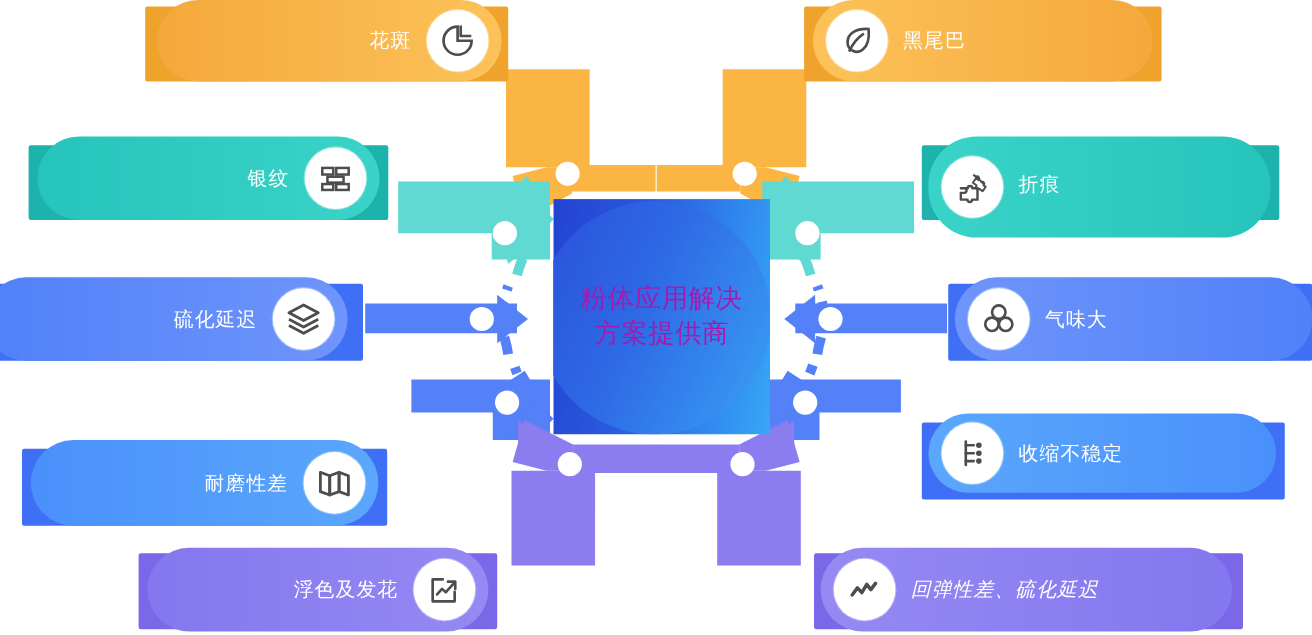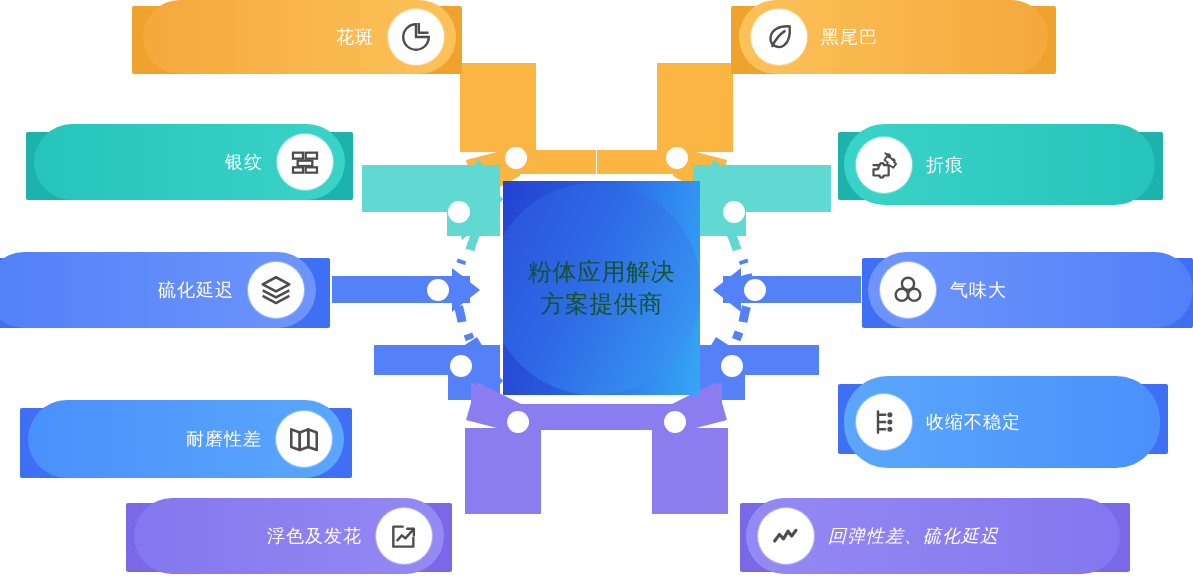--- a/index.html
+++ b/index.html
@@ -52,21 +52,21 @@
   #center-square{
     position:absolute;left:0;top:0;width:100%;height:100%;
     background:linear-gradient(100deg,#2343d2 0%,#2a59de 38%,#2f86ee 72%,#37a7f6 100%);
   }
   #center-circle{
     position:absolute;border-radius:50%;
     background:linear-gradient(115deg,#2a4fd8 0%,#2e6ae6 45%,#3aa2f4 100%);
   }
   #center-text{
     position:relative;
-    color:#14532d;
+    color:#a21caf;
     font-size:24px;
     line-height:32px;
     text-align:center;
     letter-spacing:.5px;
     z-index:3;
   }
   #center-text span{display:block;}
 </style>
 </head>
 <body>
@@ -201,21 +201,21 @@
           <rect x="6.5" y="11" width="11" height="4"></rect>
           <rect x="3" y="16" width="7.5" height="4"></rect>
           <rect x="12.5" y="16" width="8.5" height="4"></rect>
         </svg>
       </span>
     </div>
   </div>
 
   <div class="pill-wrap" style="left:838px;top:124px;width:325px;height:82px;">
     <div class="backdrop" style="left:0px;top:8px;width:325px;height:68px;background:#1eb2ac;"></div>
-    <div class="pill right" style="left:6px;top:0px;width:311px;height:81px;background:linear-gradient(90deg,#3ad3c8 0%,#26c4bb 100%);">
+    <div class="pill right" style="left:6px;top:0px;width:311px;height:92px;background:linear-gradient(90deg,#3ad3c8 0%,#26c4bb 100%);font-family:Liberation Mono, monospace;">
       <span class="icon-badge">
         <svg width="33" height="33" viewBox="0 0 24 24" fill="none" stroke="#4d4d4d" stroke-width="1.6" stroke-linejoin="round">
           <path d="M4 12.5h2.3a1.5 1.5 0 1 1 0 3H4V20h4.4a1.5 1.5 0 1 0 3 0H15v-7.5h-3.4a1.5 1.5 0 1 0-3 0H4z"></path>
           <path d="M13.2 4.6l1.9 1.3a1.5 1.5 0 1 1 1.7 2.5l-1.9-1.3-2.5 3.6 3.1 2.2a1.5 1.5 0 1 0 1.7 2.5l3.1 2.1 2.5-3.6-1.9-1.3a1.5 1.5 0 1 0-1.7-2.5l1.9 1.3z" transform="translate(-1.5,-1.6) scale(0.82) translate(4,2)"></path>
         </svg>
       </span>
       <span class="label">折痕</span>
     </div>
   </div>
 
@@ -256,21 +256,21 @@
           <path d="M3 5.2 9 7.4v12.4L3 17.6z"></path>
           <path d="M9 7.4 15 5.2v12.4L9 19.8z"></path>
           <path d="M15 5.2 21 7.4v12.4l-6-2.2z"></path>
         </svg>
       </span>
     </div>
   </div>
 
   <div class="pill-wrap" style="left:838px;top:376px;width:330px;height:84px;">
     <div class="backdrop" style="left:0px;top:8px;width:330px;height:70px;background:#3f6ff5;"></div>
-    <div class="pill right" style="left:6px;top:0px;width:316px;height:92px;background:linear-gradient(90deg,#5aa7fc 0%,#4a90fb 100%);">
+    <div class="pill right" style="left:6px;top:0px;width:316px;height:72px;background:linear-gradient(90deg,#5aa7fc 0%,#4a90fb 100%);">
       <span class="icon-badge">
         <svg width="32" height="32" viewBox="0 0 24 24" fill="none" stroke="#4d4d4d" stroke-width="1.8" stroke-linecap="round">
           <path d="M7.5 4v16"></path>
           <path d="M7.5 6.6h5.4M7.5 12h5.4M7.5 17.4h5.4"></path>
           <circle cx="16.4" cy="6.6" r="1.9" fill="#4d4d4d" stroke="none"></circle>
           <circle cx="16.4" cy="12" r="1.9" fill="#4d4d4d" stroke="none"></circle>
           <circle cx="16.4" cy="17.4" r="1.9" fill="#4d4d4d" stroke="none"></circle>
         </svg>
       </span>
       <span class="label">收缩不稳定</span>

